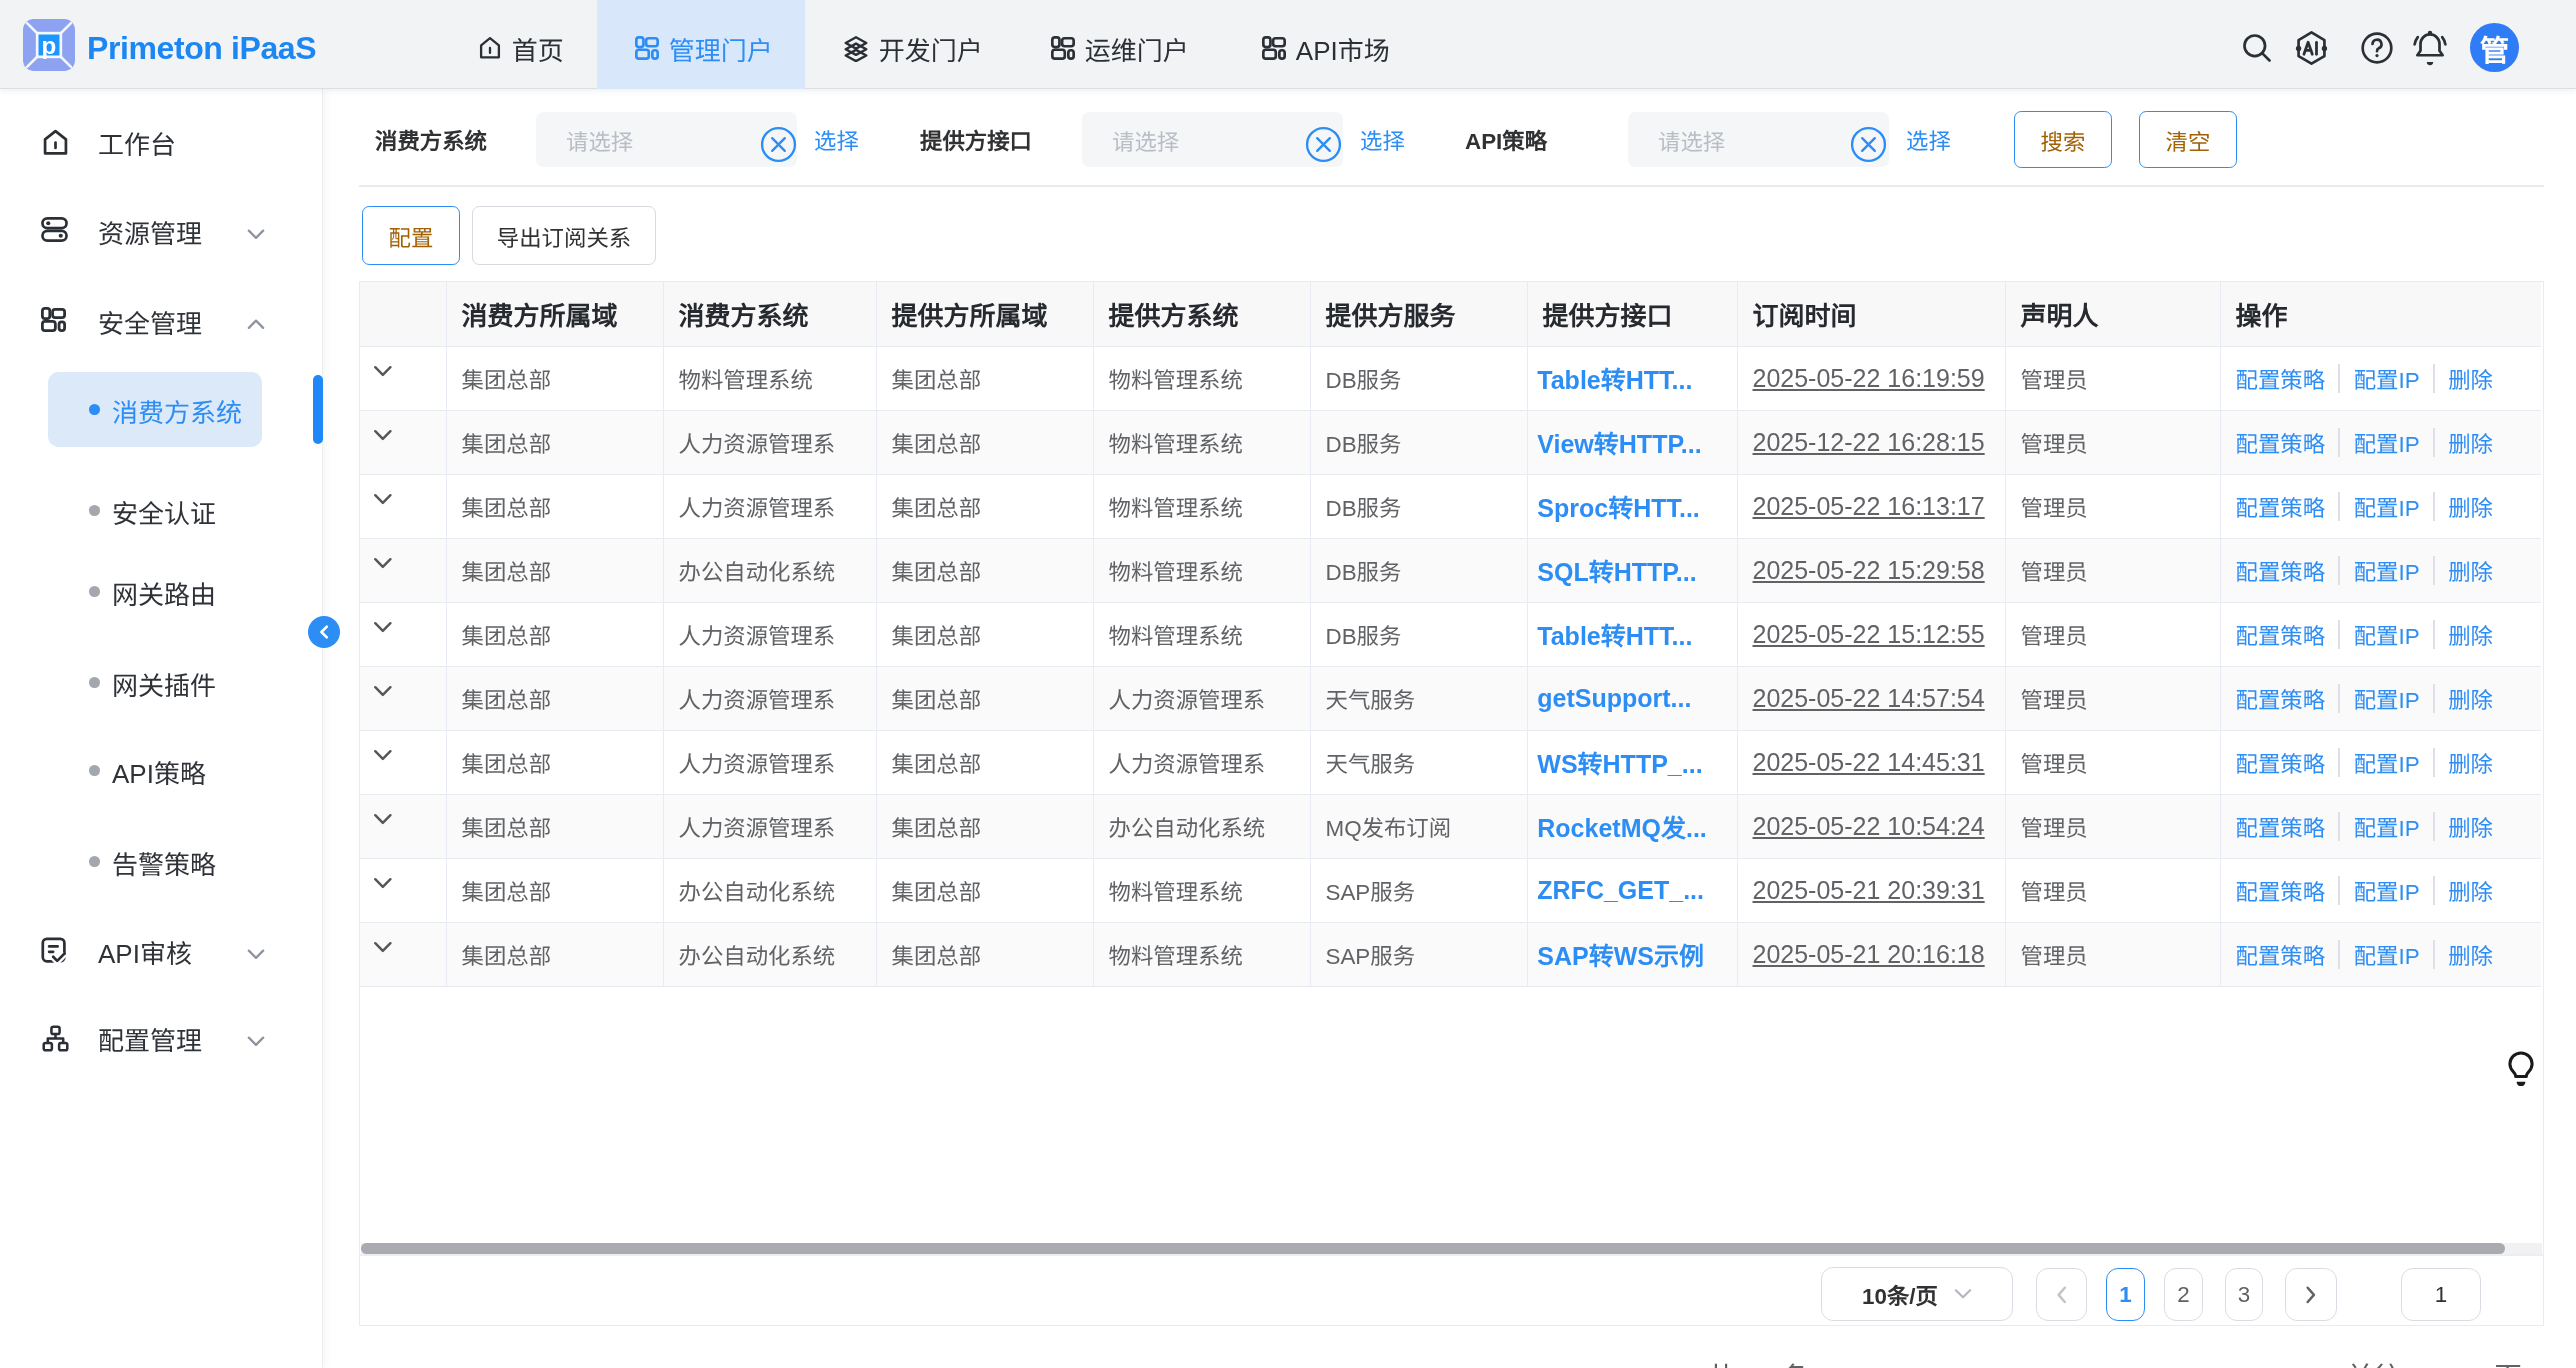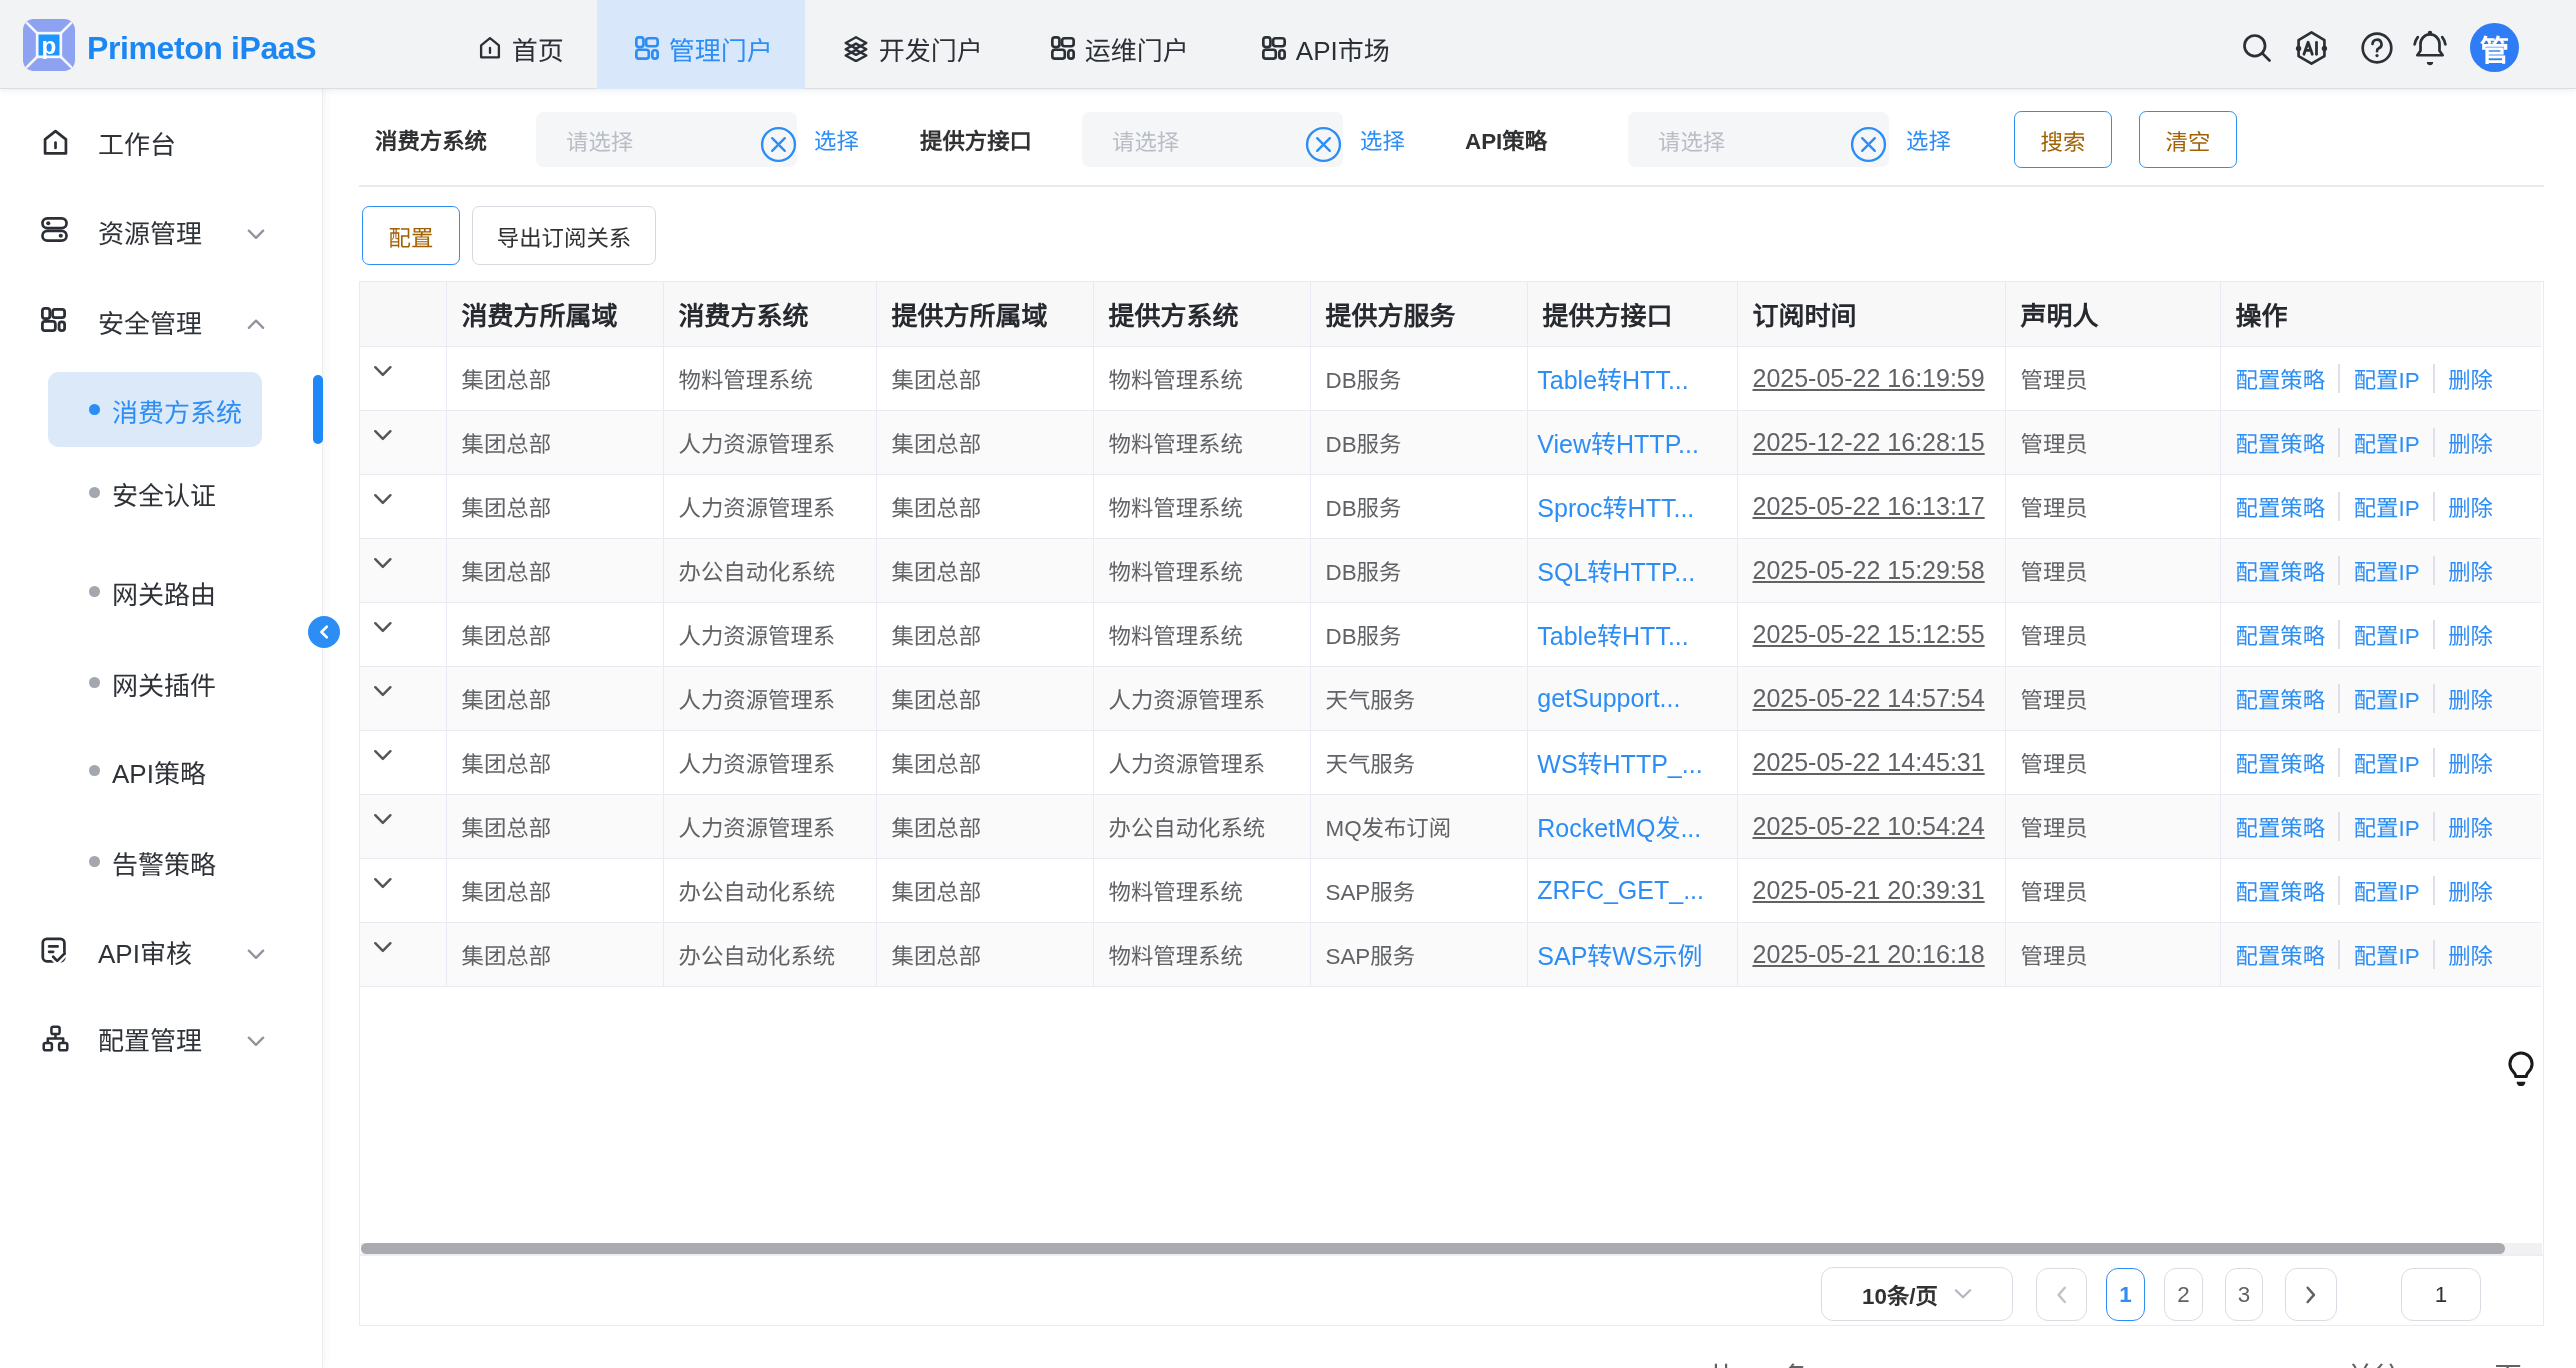--- a/index.html
+++ b/index.html
@@ -52,21 +52,21 @@
 th, td { border-right:1.8px solid #e8ebf3; border-bottom:1.8px solid #e8ebf3; padding:0 0 0 15px;
   text-align:left; vertical-align:middle; overflow:hidden; white-space:nowrap; }
 th:last-child, td:last-child { border-right:none; }
 th { height:64px; background:#f8f8f9; font-size:26px; font-weight:bold; color:#26292e; }
 td { height:64px; font-size:22.4px; color:#606266; }
 td:nth-child(8) { font-size:25px;text-decoration:underline; }
 tr.odd td { background:#fff; }
 tr.even td { background:#fafafa; }
 td.expand { padding-left:13.4px; text-align:left; }
 a.blk { color:#2c8df5; text-decoration:none; }
-td.itf { font-size:25px; padding-left:9.8px; }
+td.itf { font-size:25px; padding-left:9.8px;font-weight:bold; }
 .oplinks { display:flex; align-items:center; }
 .oplinks .sep { width:1.8px; height:29px; background:#dde0e6; margin:0 13.4px; }
 
 
 #scrolltrack { position:absolute; left:361px; top:1243px; width:2181px; height:10.7px; background:#f1f1f2; }
 #scrollthumb { position:absolute; left:361px; top:1243px; width:2144px; height:10.7px; background:#a9abb0; border-radius:6.3px; }
 .pgtext { position:absolute; top:1355px; font-size:28px; color:#606266; }
 .pgbox { position:absolute; top:1268px; height:53px; border:1.8px solid #d9dce3; border-radius:12px;
   display:flex; align-items:center; justify-content:center; font-size:22.4px; color:#606266; background:#fff; }
 #lightbulb { position:absolute; left:2504px; top:1049px; }
@@ -220,21 +220,21 @@
     <span class="mtext">安全管理</span>
     <span class="mchev"><svg width="18" height="12.5" viewBox="0 0 20 14" fill="none" stroke="#8f959e" stroke-width="2.6" stroke-linecap="round" stroke-linejoin="round">
           <path d="M2 11 L10 3 L18 11"></path>
         </svg></span>
   </div>
 
   <div class="sitem" style="top:275px; color:#2c8df5;">
       <span class="dot" style="background:#2c8df5;"></span>
       <span class="stext">消费方系统</span>
     </div>
-  <div class="sitem" style="top:358px;">
+  <div class="sitem" style="top:376px;">
       <span class="dot"></span>
       <span class="stext">安全认证</span>
     </div>
   <div class="sitem" style="top:457px;">
       <span class="dot"></span>
       <span class="stext">网关路由</span>
     </div>
   <div class="sitem" style="top:548px;">
       <span class="dot"></span>
       <span class="stext">网关插件</span>

